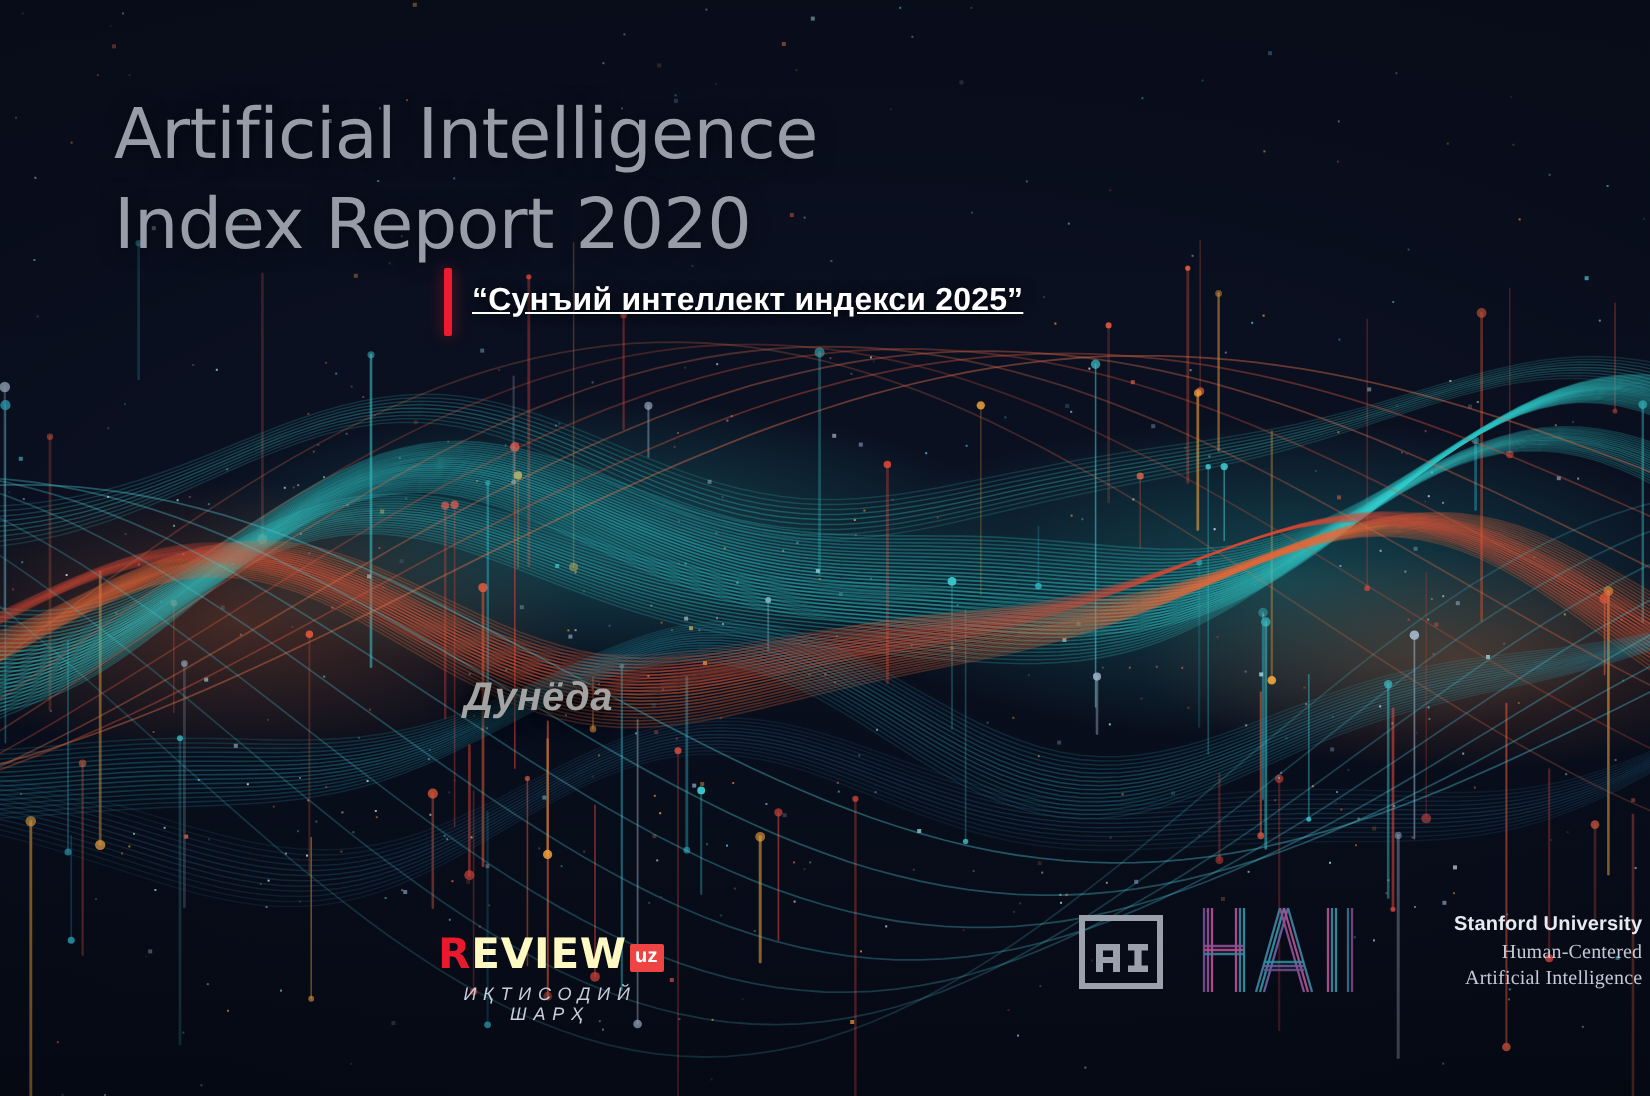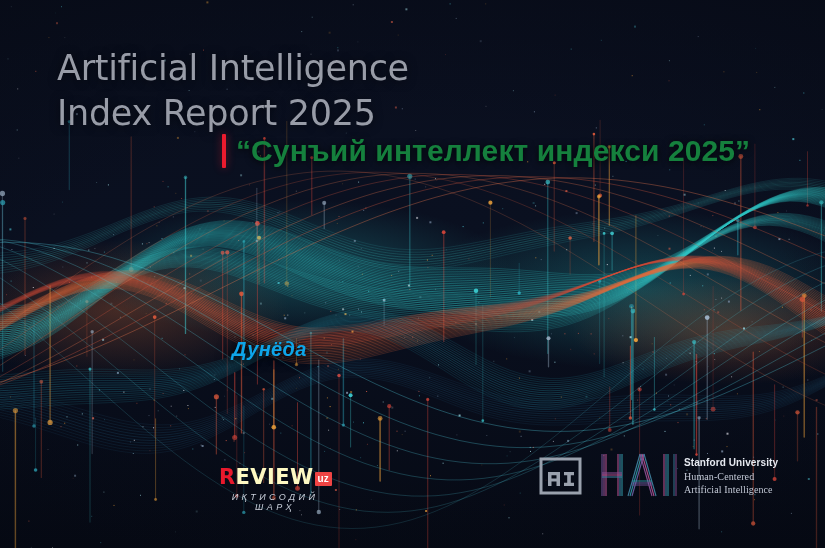--- a/index.html
+++ b/index.html
@@ -22,29 +22,30 @@
     letter-spacing:-0.3px;white-space:nowrap;
     font-family:"DejaVu Sans","Liberation Sans",sans-serif;
     text-shadow:0 1px 10px rgba(0,0,0,.55);
   }
   
   #headline-wrap{position:absolute;left:222px;top:134px;z-index:7;display:flex;align-items:stretch;}
   #headline-bar{width:4px;background:#ec1b2e;border-radius:1px;flex:0 0 4px;
     box-shadow:0 0 8px rgba(236,27,46,.45);}
   #headline-text{padding-left:10px;}
   .hl-line{
-    color:#15803d;font-size:30px;line-height:34px;font-weight:700;
+    color:#ffffff;font-size:16px;line-height:34px;font-weight:700;
     white-space:nowrap;letter-spacing:.1px;
     font-family:"Liberation Sans","DejaVu Sans",sans-serif;
     text-shadow:0 1px 7px rgba(0,0,0,.85);
+    text-decoration:underline;
   }
   
   #subject-word{
     position:absolute;left:232px;top:338px;z-index:7;
-    color:#0ea5e9;font-size:20px;font-style:italic;font-weight:700;
+    color:#a3a3a3;font-size:20px;font-style:italic;font-weight:700;
     letter-spacing:.3px;white-space:nowrap;
     font-family:"Liberation Sans","DejaVu Sans",sans-serif;
     text-shadow:0 1px 8px rgba(0,0,0,.9),0 0 16px rgba(0,0,0,.6);
   }
   
   #review-logo{position:absolute;left:219px;top:466px;z-index:7;}
   #review-word{display:flex;align-items:flex-end;height:22px;}
   .rw{font-size:21px;font-weight:700;line-height:21px;letter-spacing:.4px;
       font-family:"DejaVu Sans","Liberation Sans",sans-serif;}
   .rw-r{color:#e8192c;}
@@ -56,21 +57,21 @@
     font-family:"Liberation Sans","DejaVu Sans",sans-serif;}
   #review-tag{
     margin-top:4px;color:#c9cfda;font-size:9px;letter-spacing:3.4px;
     text-align:center;width:112px;font-weight:400;
     font-family:"Liberation Sans","DejaVu Sans",sans-serif;font-style:italic;}
 
   
   #aiindex-logo{position:absolute;left:535px;top:452px;z-index:7;width:56px;height:48px;}
   
   #hai-logo{position:absolute;left:600px;top:450px;z-index:7;width:84px;height:52px;}
-  #hai-text{position:absolute;left:684px;top:456px;z-index:7;}
+  #hai-text{position:absolute;left:727px;top:456px;z-index:7;text-align:right;}
   .hai-l1{color:#e7eaf1;font-size:10px;font-weight:700;line-height:13.5px;letter-spacing:.1px;
           font-family:"Liberation Sans","DejaVu Sans",sans-serif;}
   .hai-l{color:#c3c9d6;font-size:10px;font-weight:400;line-height:13.5px;letter-spacing:.1px;
          font-family:Liberation Serif, serif;}
 </style>
 </head>
 <body>
 
 <div id="stage">
 
@@ -883,21 +884,21 @@
         <path d="M-20.0 NaNL-10.0 NaNL0.0 384.0L10.0 382.1L20.0 380.2L30.0 378.2L40.0 376.2L50.0 374.2L60.0 372.1L70.0 370.0L80.0 367.9L90.0 365.7L100.0 363.4L110.0 361.1L120.0 358.8L130.0 356.3L140.0 353.9L150.0 351.3L160.0 348.7L170.0 346.1L180.0 343.4L190.0 340.6L200.0 337.7L210.0 334.8L220.0 331.8L230.0 328.7L240.0 325.6L250.0 322.4L260.0 319.2L270.0 315.9L280.0 312.5L290.0 309.0L300.0 305.5L310.0 302.0L320.0 298.4L330.0 294.7L340.0 291.0L350.0 287.2L360.0 283.4L370.0 279.5L380.0 275.6L390.0 271.7L400.0 267.7L410.0 263.6L420.0 259.6L430.0 255.5L440.0 251.4L450.0 247.2L460.0 243.1L470.0 238.9L480.0 234.7L490.0 230.4L500.0 226.2L510.0 221.9L520.0 217.6" stroke="#f5a83c" stroke-opacity="0.45" stroke-width="1.1"></path>
         <path d="M-20.0 NaNL-10.0 NaNL0.0 386.4L10.0 384.5L20.0 382.6L30.0 380.6L40.0 378.6L50.0 376.6L60.0 374.5L70.0 372.4L80.0 370.3L90.0 368.1L100.0 365.8L110.0 363.5L120.0 361.2L130.0 358.7L140.0 356.3L150.0 353.7L160.0 351.1L170.0 348.5L180.0 345.8L190.0 343.0L200.0 340.1L210.0 337.2L220.0 334.2L230.0 331.1L240.0 328.0L250.0 324.8L260.0 321.6L270.0 318.3L280.0 314.9L290.0 311.4L300.0 307.9L310.0 304.4L320.0 300.8L330.0 297.1L340.0 293.4L350.0 289.6L360.0 285.8L370.0 281.9L380.0 278.0L390.0 274.1L400.0 270.1L410.0 266.0L420.0 262.0L430.0 257.9L440.0 253.8L450.0 249.6L460.0 245.5L470.0 241.3L480.0 237.1L490.0 232.8L500.0 228.6L510.0 224.3L520.0 220.0" stroke="#f5a83c" stroke-opacity="0.39" stroke-width="1.1"></path>
         <path d="M-20.0 NaNL-10.0 NaNL0.0 388.8L10.0 386.9L20.0 385.0L30.0 383.0L40.0 381.0L50.0 379.0L60.0 376.9L70.0 374.8L80.0 372.7L90.0 370.5L100.0 368.2L110.0 365.9L120.0 363.6L130.0 361.1L140.0 358.7L150.0 356.1L160.0 353.5L170.0 350.9L180.0 348.2L190.0 345.4L200.0 342.5L210.0 339.6L220.0 336.6L230.0 333.5L240.0 330.4L250.0 327.2L260.0 324.0L270.0 320.7L280.0 317.3L290.0 313.8L300.0 310.3L310.0 306.8L320.0 303.2L330.0 299.5L340.0 295.8L350.0 292.0L360.0 288.2L370.0 284.3L380.0 280.4L390.0 276.5L400.0 272.5L410.0 268.4L420.0 264.4L430.0 260.3L440.0 256.2L450.0 252.0L460.0 247.9L470.0 243.7L480.0 239.5L490.0 235.2L500.0 231.0L510.0 226.7L520.0 222.4" stroke="#f5a83c" stroke-opacity="0.33" stroke-width="1.1"></path>
         <path d="M-20.0 NaNL-10.0 NaNL0.0 391.2L10.0 389.3L20.0 387.4L30.0 385.4L40.0 383.4L50.0 381.4L60.0 379.3L70.0 377.2L80.0 375.1L90.0 372.9L100.0 370.6L110.0 368.3L120.0 366.0L130.0 363.5L140.0 361.1L150.0 358.5L160.0 355.9L170.0 353.3L180.0 350.6L190.0 347.8L200.0 344.9L210.0 342.0L220.0 339.0L230.0 335.9L240.0 332.8L250.0 329.6L260.0 326.4L270.0 323.1L280.0 319.7L290.0 316.2L300.0 312.7L310.0 309.2L320.0 305.6L330.0 301.9L340.0 298.2L350.0 294.4L360.0 290.6L370.0 286.7L380.0 282.8L390.0 278.9L400.0 274.9L410.0 270.8L420.0 266.8L430.0 262.7L440.0 258.6L450.0 254.4L460.0 250.3L470.0 246.1L480.0 241.9L490.0 237.6L500.0 233.4L510.0 229.1L520.0 224.8" stroke="#f5a83c" stroke-opacity="0.27" stroke-width="1.1"></path>
       </g>
   </svg>
   <div class="vig"></div>
 
   <div id="title-block">
     <div class="title-line">Artificial Intelligence</div>
-    <div class="title-line">Index Report 2025</div>
+    <div class="title-line">Index Report 2020</div>
   </div>
 
   <div id="headline-wrap">
     <div id="headline-bar"></div>
     <div id="headline-text">
       <div class="hl-line">“Сунъий интеллект индекси 2025”</div>
     </div>
   </div>
 
   <div id="subject-word">Дунёда</div>

